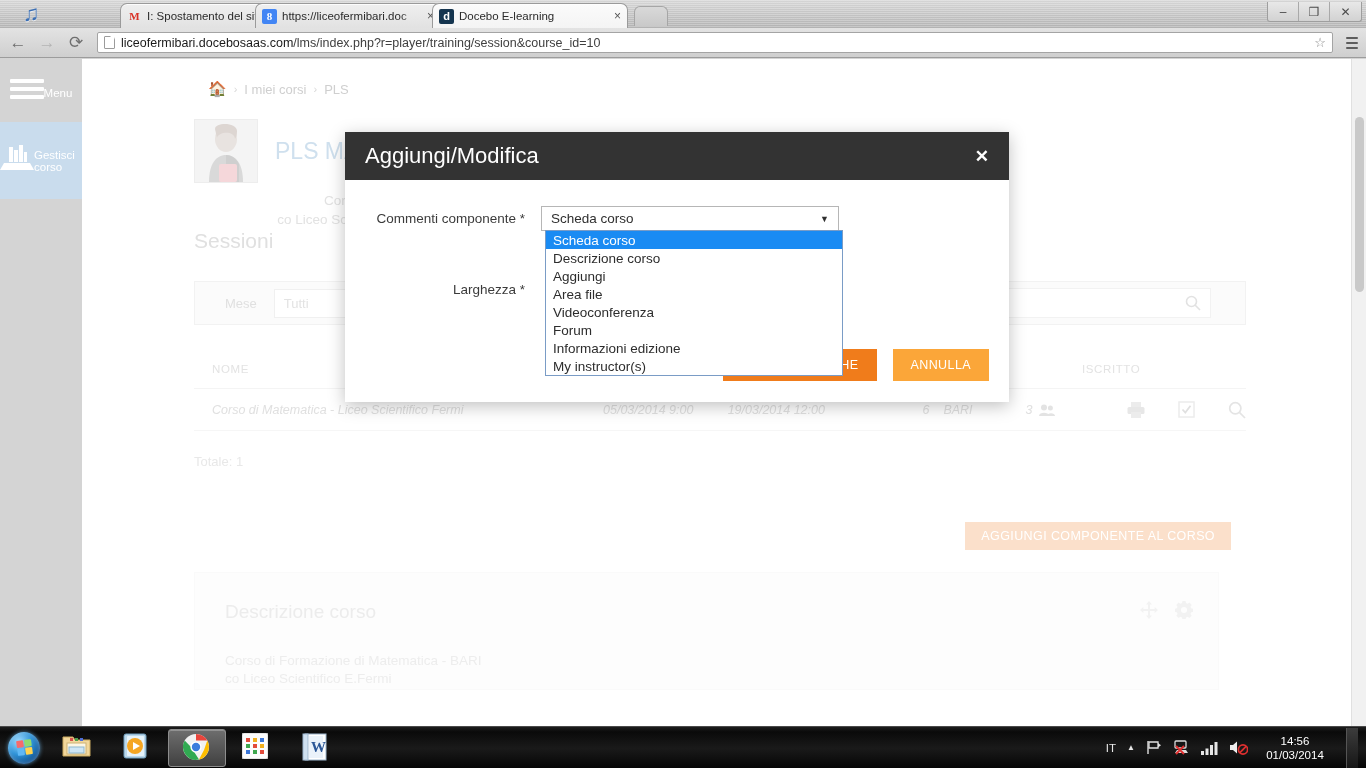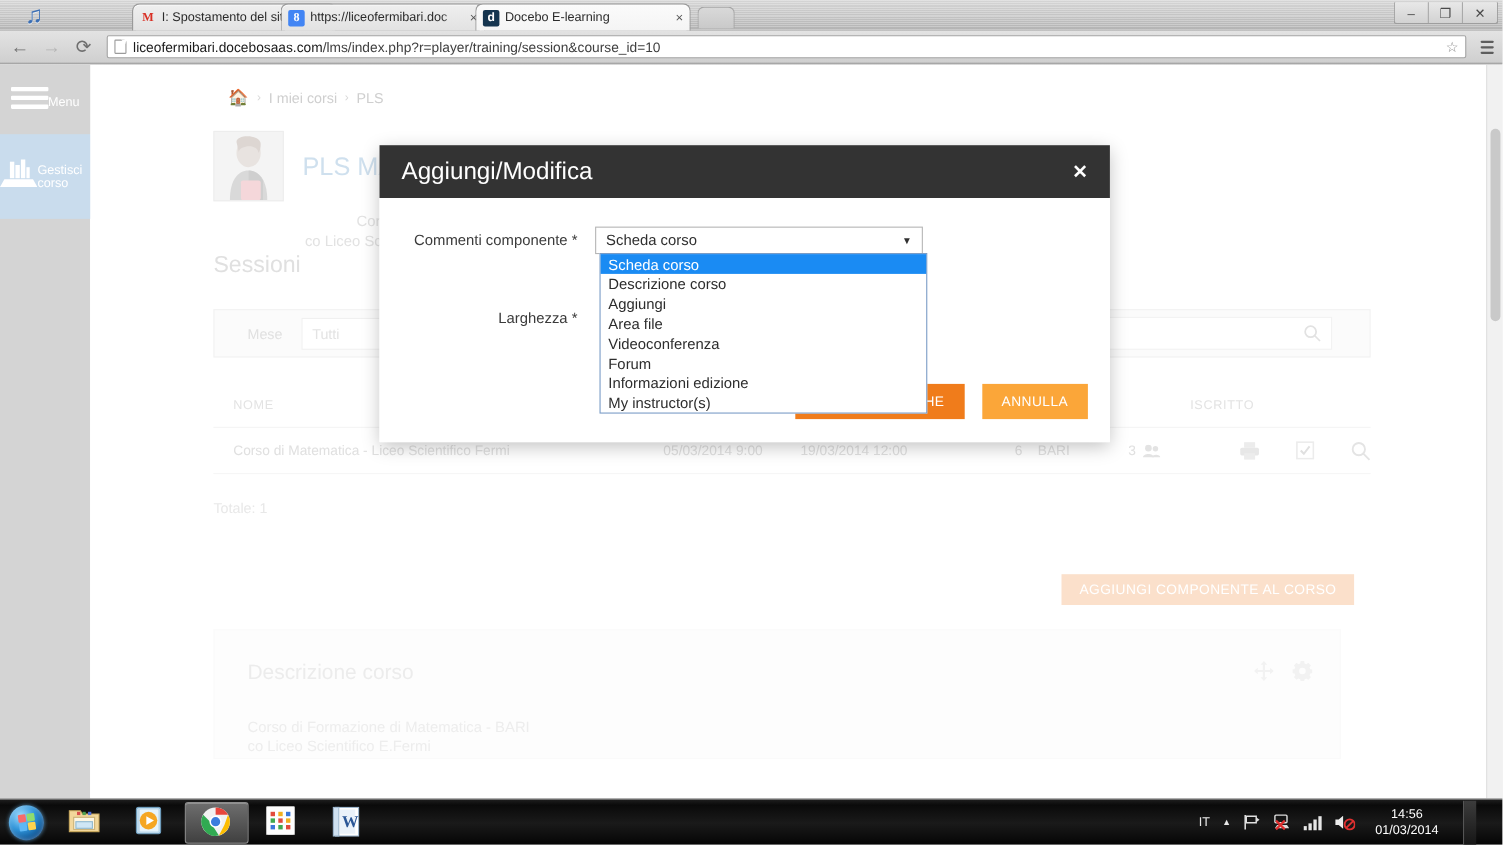--- a/index.html
+++ b/index.html
@@ -166,21 +166,21 @@
   }
   .filter-search{
     margin-left:auto;margin-right:34px;width:228px;height:30px;border:1px solid #f2f2f2;
     background:#fff;display:flex;align-items:center;justify-content:flex-end;padding-right:9px;
   }
 
   .table{position:absolute;left:112px;top:290px;width:1052px;font-size:12px;}
   .thead{display:flex;align-items:center;height:40px;color:#e3e3e3;
          font-size:11.5px;letter-spacing:.6px;border-bottom:1px solid #f4f4f4;}
   .trow{display:flex;align-items:center;height:42px;color:#e0e0e0;font-size:12.5px;
-        border-bottom:1px solid #f6f6f6;}
+        border-bottom:1px solid #f6f6f6;font-style:italic;}
   .c-nome{width:400px;padding-left:18px;}
   .c-dt1{width:170px;text-align:center;}
   .c-dt2{width:170px;}
   .c-num{width:60px;text-align:right;padding-right:14px;}
   .c-loc{width:88px;}
   .c-isc{width:85px;display:flex;align-items:center;gap:6px;}
   .c-act{flex:1;display:flex;align-items:center;gap:33px;padding-left:22px;}
   .totale{position:absolute;left:112px;top:395px;font-size:13px;color:#e8e8e8;}
 
   .addcomp-btn{
@@ -256,21 +256,21 @@
   .orb .flag i:nth-child(4){background:#ffd34e;}
 
   .tb-item{width:58px;height:38px;margin-left:2px;display:flex;align-items:center;justify-content:center;}
   .tb-item.active{
     background:linear-gradient(to bottom,#6e6e6e,#404040);
     border:1px solid #8d8d8d;border-radius:3px;
     box-shadow:inset 0 1px 0 rgba(255,255,255,.25);
   }
   .tb-icon{width:30px;height:30px;position:relative;}
 
-  .tray{margin-left:auto;display:flex;align-items:center;gap:11px;color:#e8e8e8;font-size:11.5px;padding-right:24px;}
+  .tray{margin-left:auto;display:flex;align-items:center;gap:11px;color:#e8e8e8;font-size:11.5px;padding-right:8px;}
   .tray-clock{text-align:center;line-height:14px;font-size:11.5px;color:#fff;min-width:72px;}
   .showdesk{width:12px;height:40px;border-left:1px solid #555;margin-left:4px;
             background:linear-gradient(to bottom,#3c3c3c,#161616);}
   svg{display:block;}
 </style>
 </head>
 <body>
 
 <div class="chrome-window">
 

